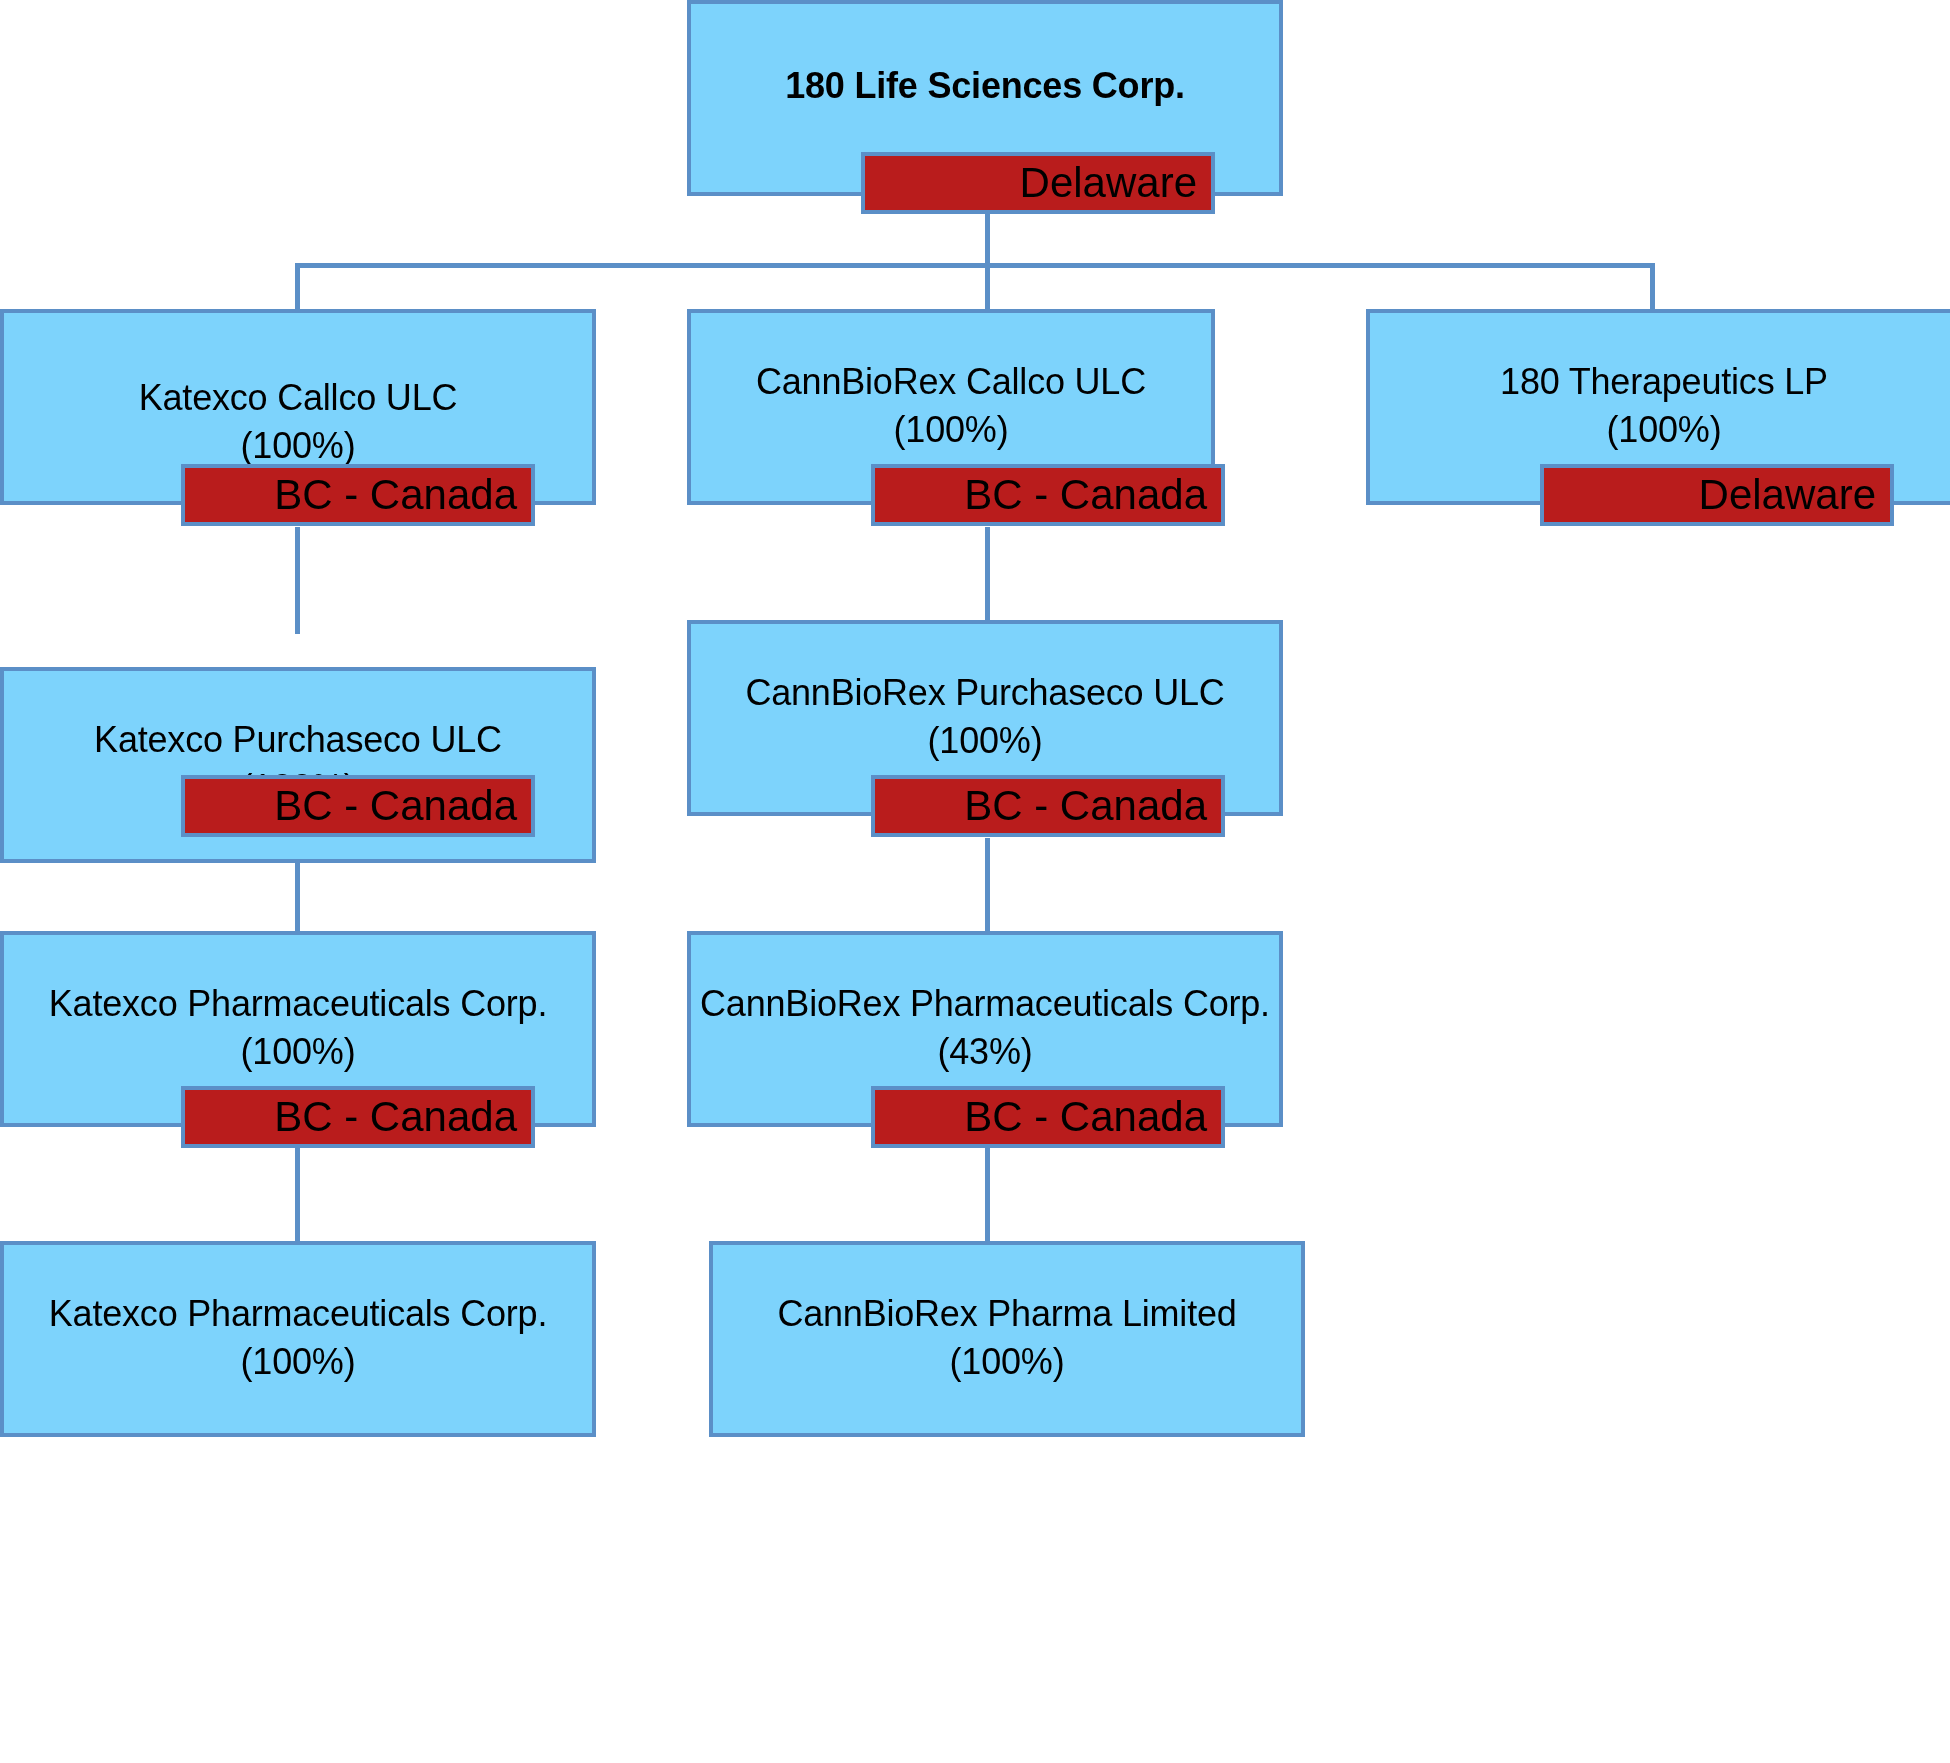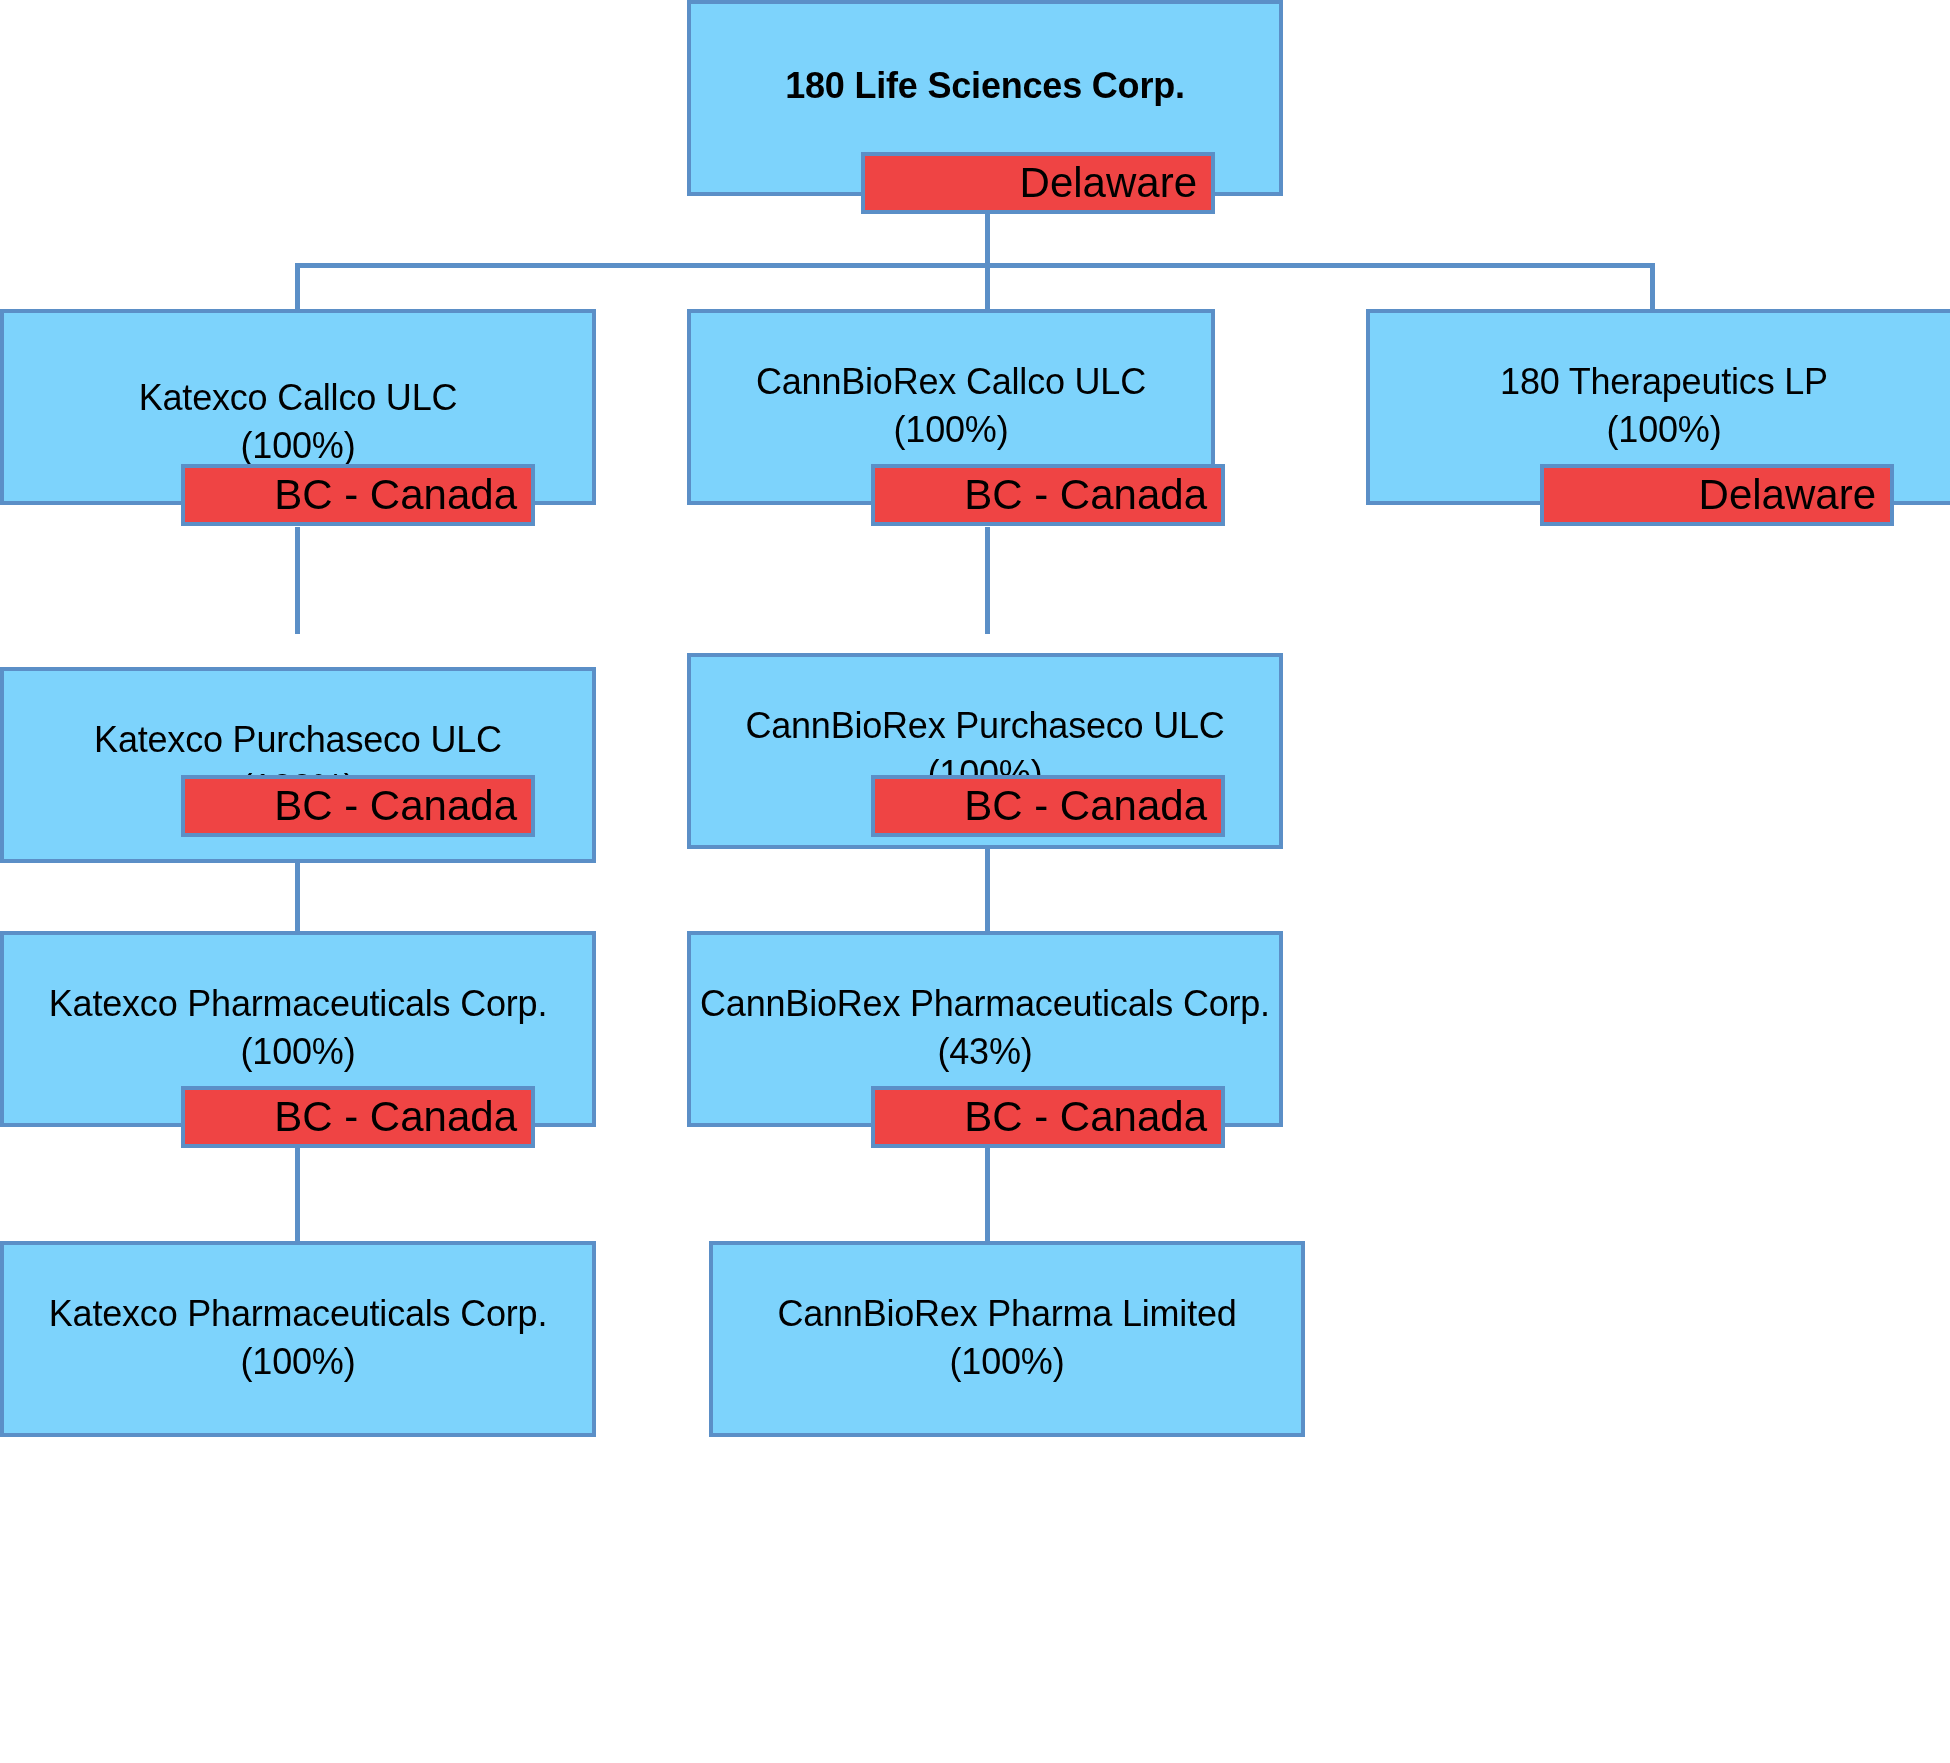--- a/index.html
+++ b/index.html
@@ -48,21 +48,21 @@
   }
   .node-label.root {
     font-weight: bold;
   }
 
   
   .juris {
     position: absolute;
     box-sizing: border-box;
     border: 4px solid #5B8FC7;
-    background: #ef4444;
+    background: #b91c1c;
     display: flex;
     align-items: center;
     justify-content: flex-end;
     color: #000000;
     font-size: 42px;
     line-height: 1;
     padding-right: 14px;
   }
 </style>
 </head>
@@ -118,21 +118,21 @@
   </div>
 
   <div class="node" style="left:0px; top:620px; width:596px; height:196px;margin-top:47px;">
     <div class="node-label" style="top:45px;">Katexco Purchaseco ULC
 (100%)</div>
   </div>
   <div class="juris" style="left:181px; top:775px; width:354px; height:62px;">
     <span>BC - Canada</span>
   </div>
 
-  <div class="node" style="left:687px; top:620px; width:596px; height:196px;margin-top:33px;">
+  <div class="node" style="left:687px; top:620px; width:596px; height:196px;">
     <div class="node-label" style="top:45px;">CannBioRex Purchaseco ULC
 (100%)</div>
   </div>
   <div class="juris" style="left:871px; top:775px; width:354px; height:62px;">
     <span>BC - Canada</span>
   </div>
 
   <div class="node" style="left:0px; top:931px; width:596px; height:196px;">
     <div class="node-label" style="top:45px;">Katexco Pharmaceuticals Corp.
 (100%)</div>

